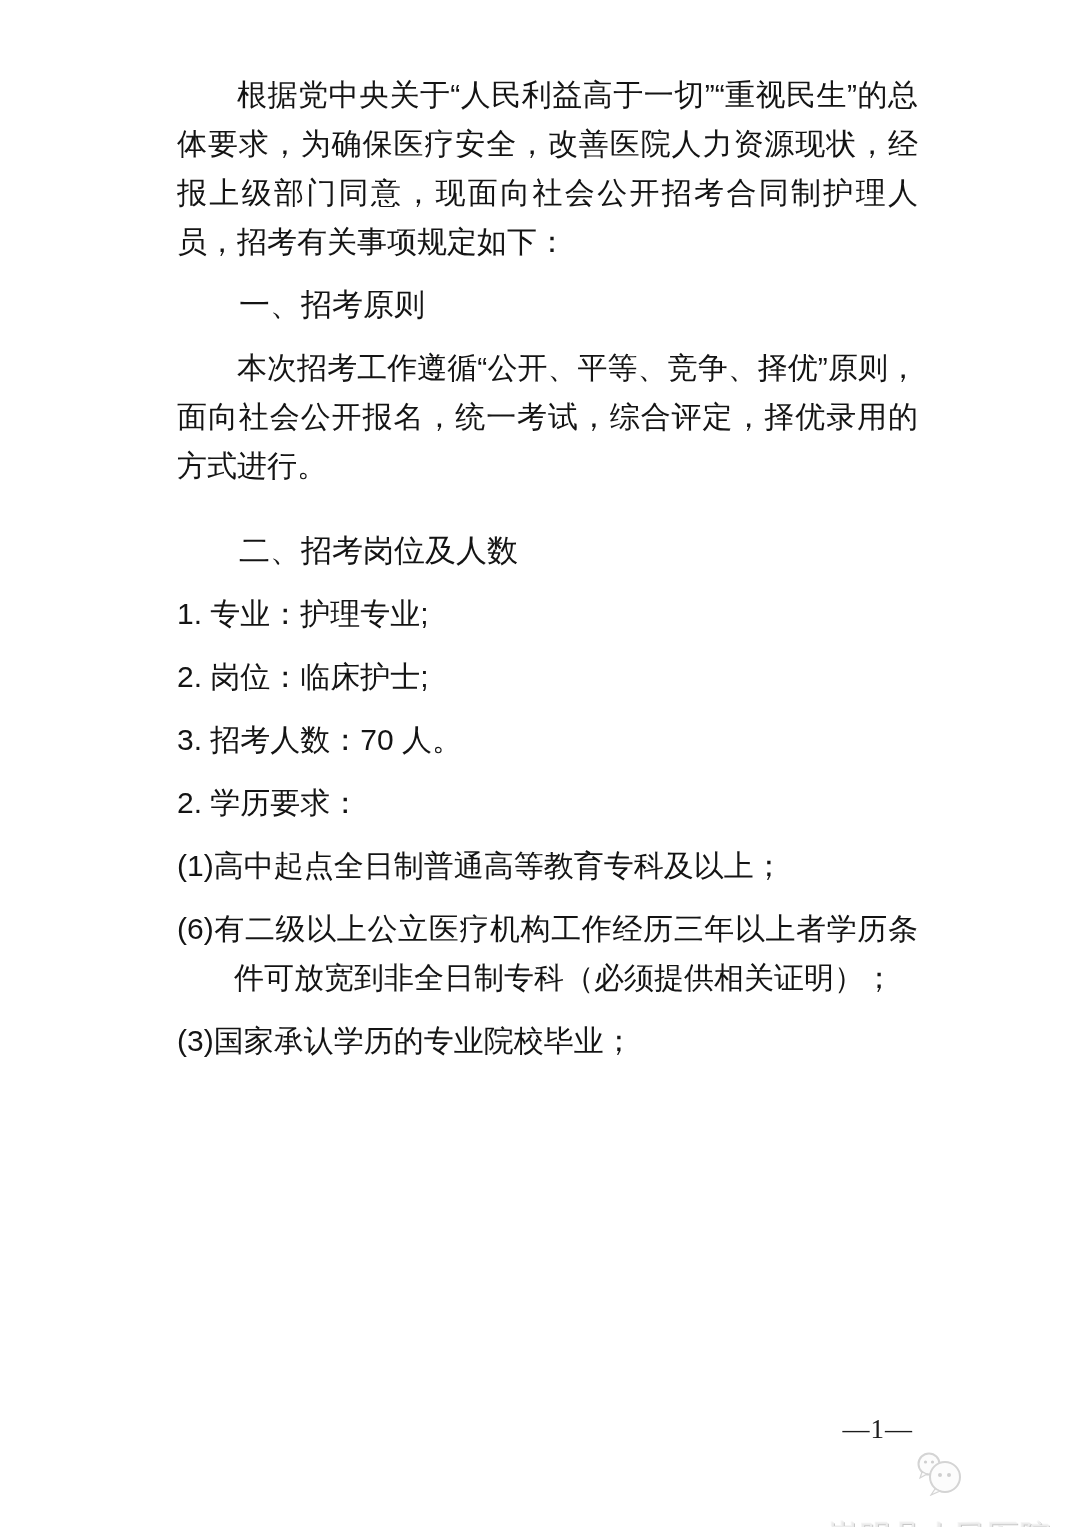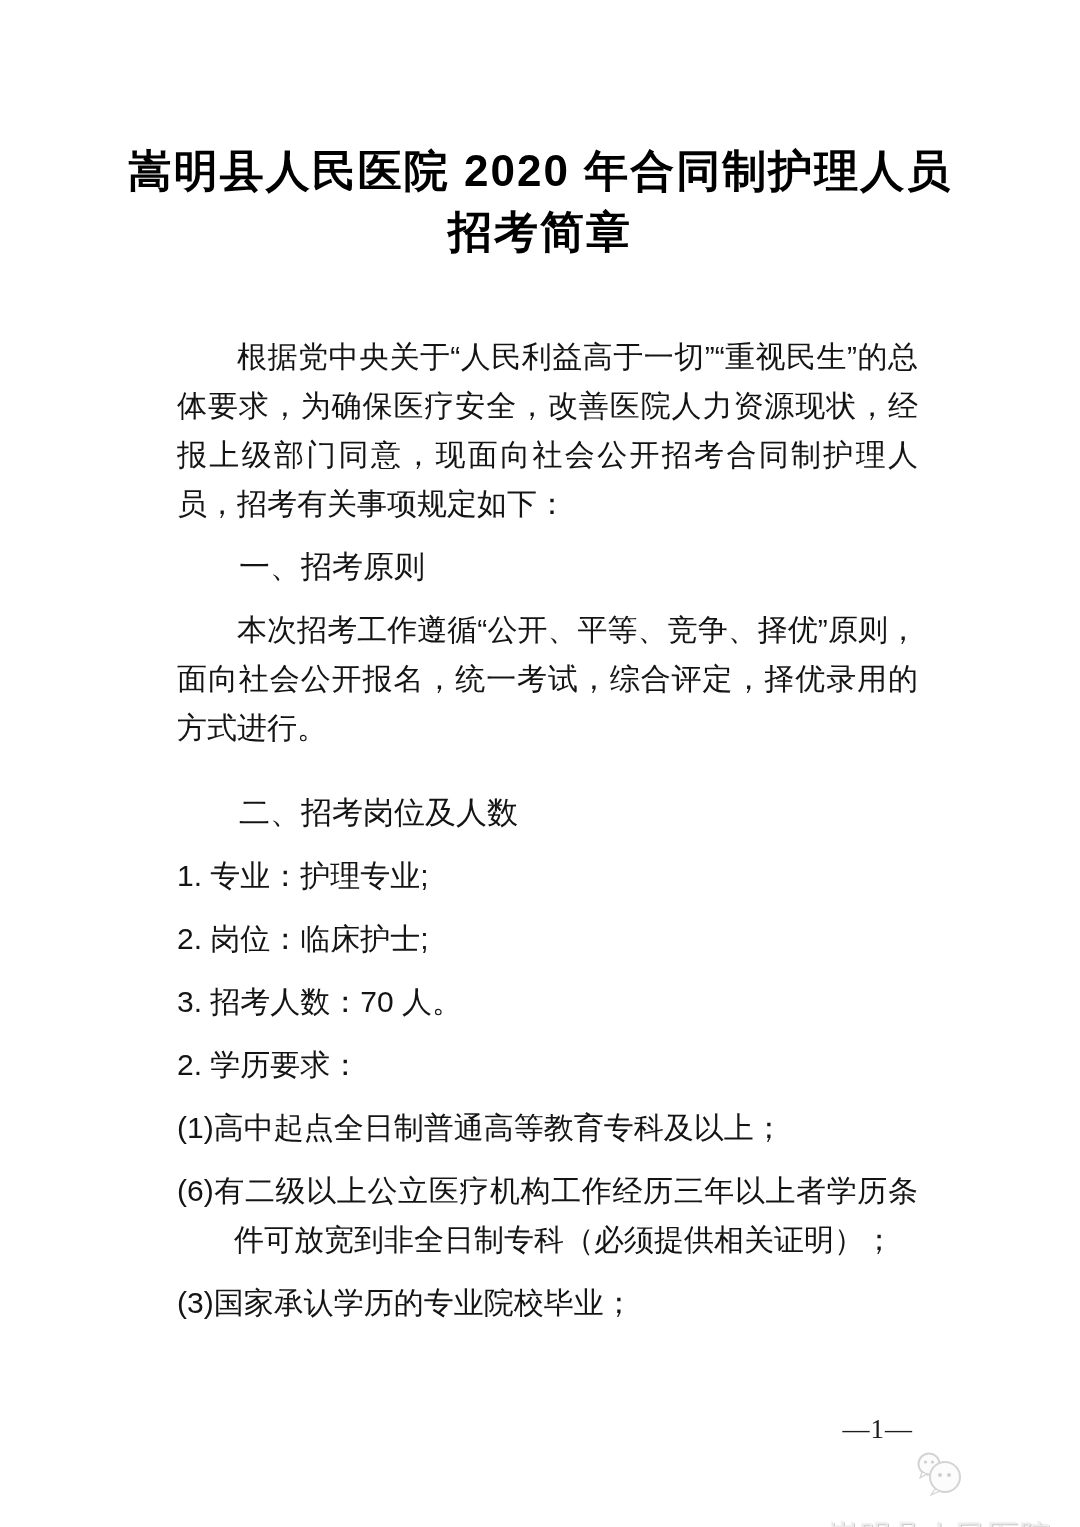--- a/index.html
+++ b/index.html
@@ -67,24 +67,20 @@
       1px 1px 0 #c6c6c6,
       -1px -1px 0 #f5f5f5;
   }
   .wechat-icon-svg { display: block; }
 </style>
 </head>
 <body>
 
 <div class="page">
 
-  <h1 class="doc-title">
-    <span>嵩明县人民医院 2020 年合同制护理人员</span><br>
-    <span>招考简章</span>
-  </h1>
 
   <div class="doc-body">
     <p class="para">根据党中央关于“人民利益高于一切”“重视民生”的总体要求，为确保医疗安全，改善医院人力资源现状，经报上级部门同意，现面向社会公开招考合同制护理人员，招考有关事项规定如下：</p>
 
     <p class="heading mt-12">一、招考原则</p>
     <p class="para mt-8">本次招考工作遵循“公开、平等、竞争、择优”原则，面向社会公开报名，统一考试，综合评定，择优录用的方式进行。</p>
 
     <p class="heading mt-36">二、招考岗位及人数</p>
     <p class="item mt-12">1. 专业：护理专业;</p>
     <p class="item mt-12">2. 岗位：临床护士;</p>

